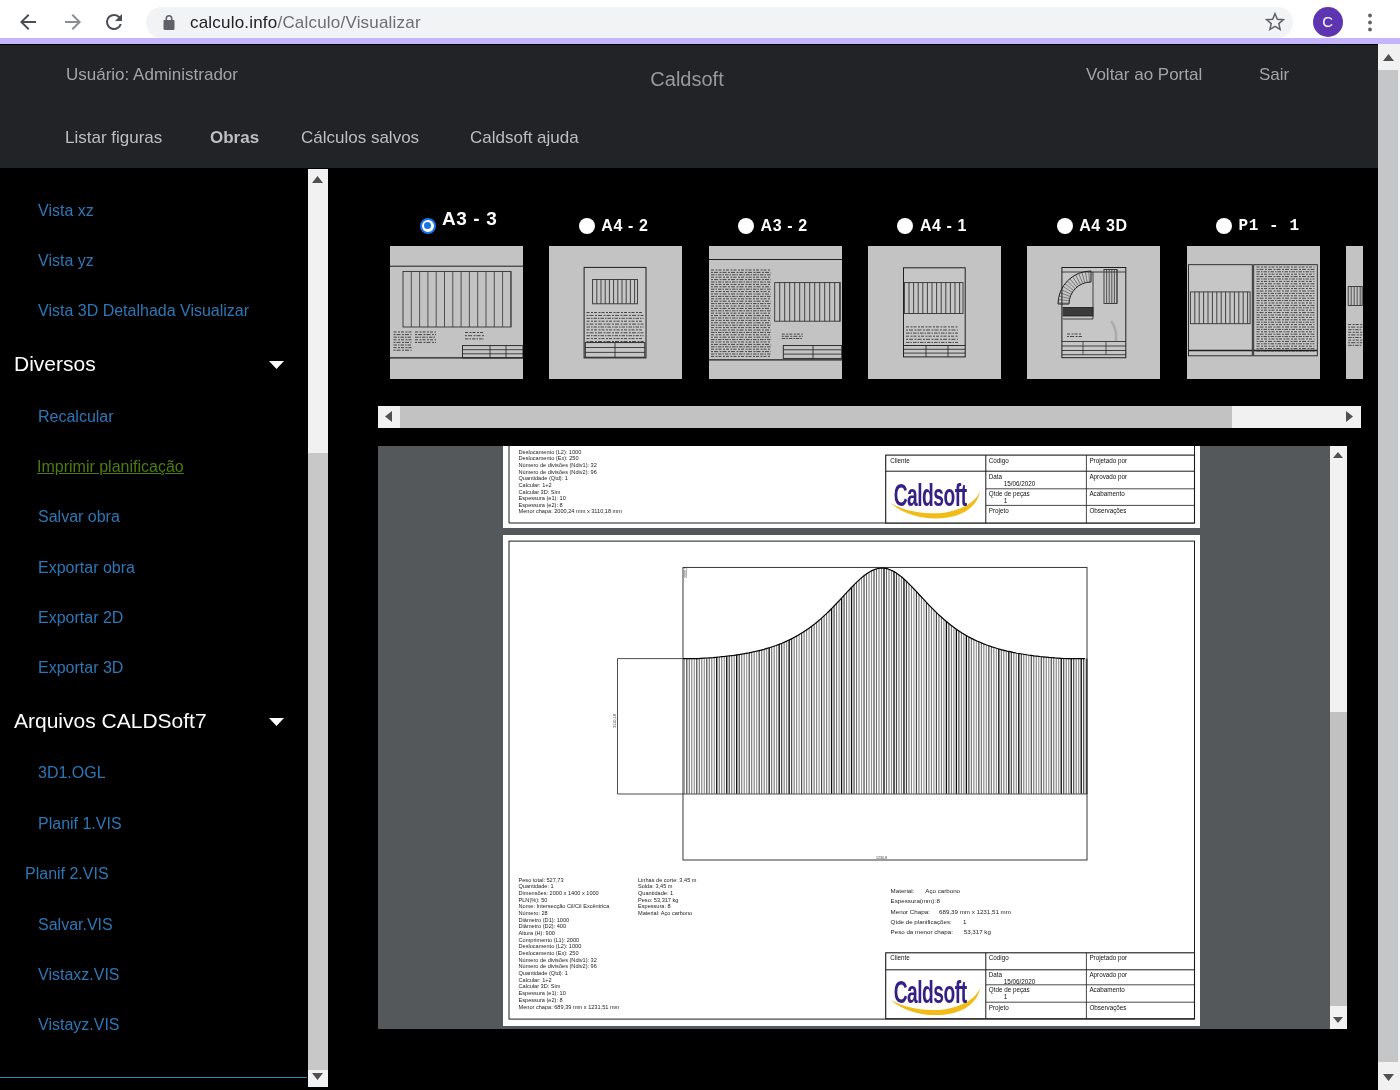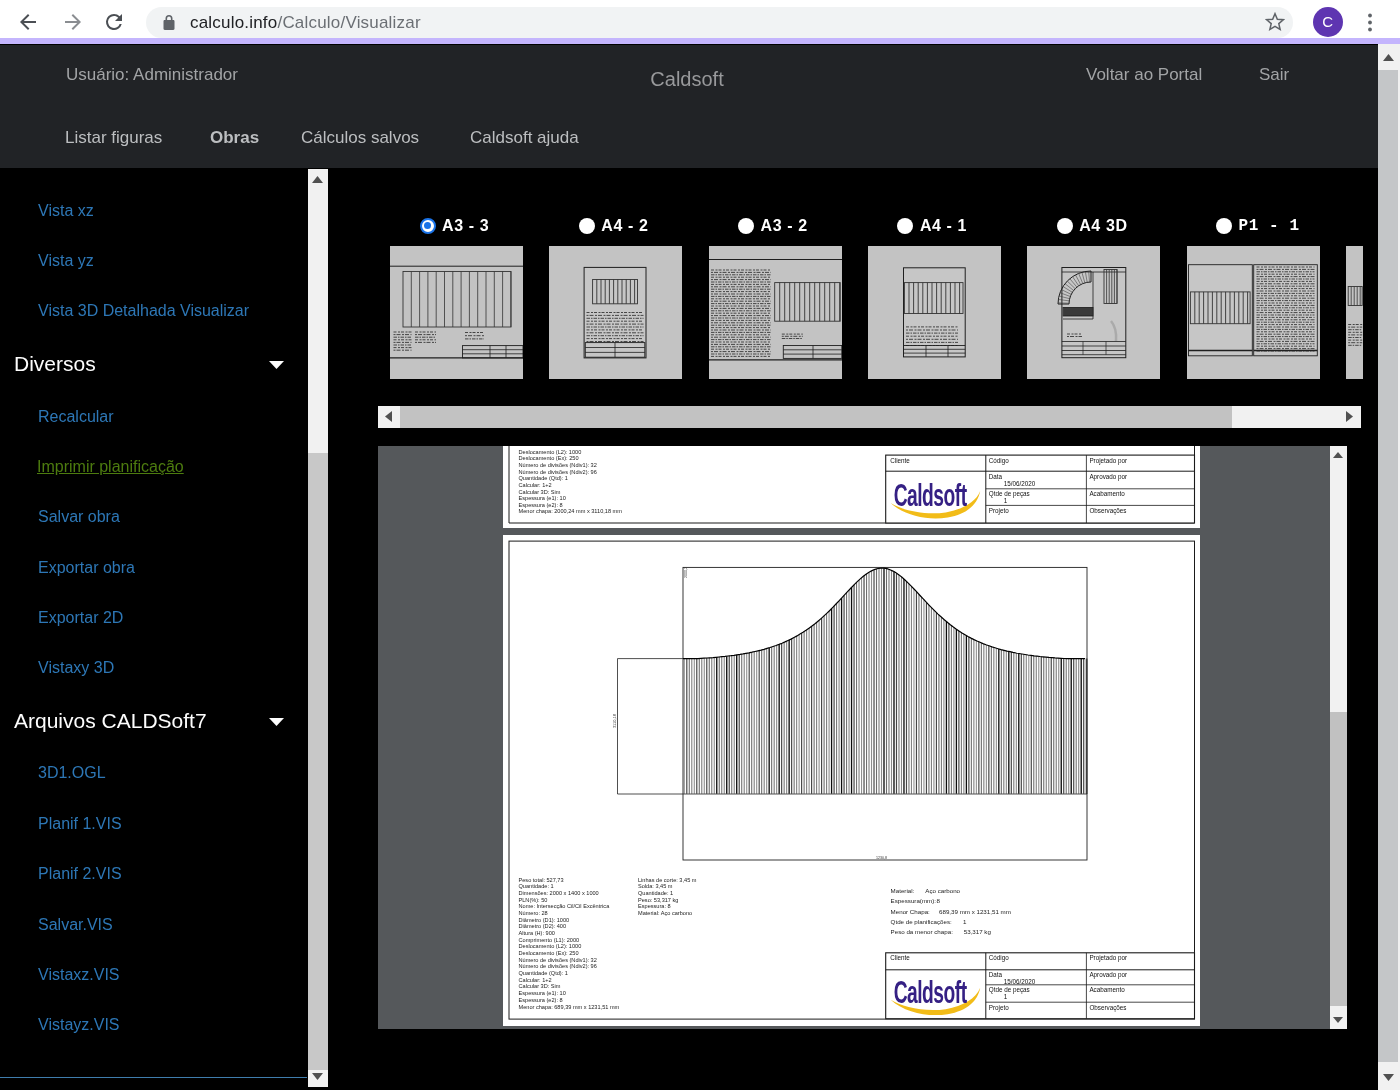--- a/index.html
+++ b/index.html
@@ -47,46 +47,46 @@
 <div class="abs" style="left:38px;top:134px;font-size:16px;color:#2d77b6;">Vista 3D Detalhada Visualizar</div>
 <div class="abs" style="left:14px;top:184px;font-size:21px;color:#fdfdfd;">Diversos</div>
 <svg class="abs" style="left:269px;top:192px" width="15" height="10" viewBox="0 0 15 10">
       <polygon points="0,1 15,1 7.5,9" fill="#fdfdfd"></polygon>
     </svg>
 <div class="abs" style="left:38px;top:240px;font-size:16px;color:#2d77b6;">Recalcular</div>
 <div class="abs" style="left:37px;top:290px;font-size:16px;color:#4d7c0f;text-decoration:underline;">Imprimir planificação</div>
 <div class="abs" style="left:38px;top:340px;font-size:16px;color:#2d77b6;">Salvar obra</div>
 <div class="abs" style="left:38px;top:391px;font-size:16px;color:#2d77b6;">Exportar obra</div>
 <div class="abs" style="left:38px;top:441px;font-size:16px;color:#2d77b6;">Exportar 2D</div>
-<div class="abs" style="left:38px;top:491px;font-size:16px;color:#2d77b6;">Vistaxy 3D</div>
+<div class="abs" style="left:38px;top:491px;font-size:16px;color:#2d77b6;">Exportar 3D</div>
 <div class="abs" style="left:14px;top:541px;font-size:21px;color:#fdfdfd;">Arquivos CALDSoft7</div>
 <svg class="abs" style="left:269px;top:549px" width="15" height="10" viewBox="0 0 15 10">
       <polygon points="0,1 15,1 7.5,9" fill="#fdfdfd"></polygon>
     </svg>
 <div class="abs" style="left:38px;top:596px;font-size:16px;color:#2d77b6;">3D1.OGL</div>
 <div class="abs" style="left:38px;top:647px;font-size:16px;color:#2d77b6;">Planif 1.VIS</div>
-<div class="abs" style="left:38px;top:697px;font-size:16px;color:#2d77b6;">Planif 2.VIS</div>
+<div class="abs" style="left:25px;top:697px;font-size:16px;color:#2d77b6;">Planif 2.VIS</div>
 <div class="abs" style="left:38px;top:748px;font-size:16px;color:#2d77b6;">Salvar.VIS</div>
 <div class="abs" style="left:38px;top:798px;font-size:16px;color:#2d77b6;">Vistaxz.VIS</div>
 <div class="abs" style="left:38px;top:848px;font-size:16px;color:#2d77b6;">Vistayz.VIS</div>
 <div class="abs" style="left:0;top:908.5px;width:307px;height:1px;background:#3f7dad;"></div>
 </div>
 <div class="abs" style="left:307.5px;top:169px;width:20px;height:918px;background:#f1f1f1;">
 <svg class="abs" style="left:4.5px;top:7px" width="11" height="7" viewBox="0 0 11 7">
       <polygon points="5.5,0 11,7 0,7" fill="#505050"></polygon>
     </svg>
 <div class="abs" style="left:0;top:284px;width:20px;height:617px;background:#c8c8c8;"></div>
 <svg class="abs" style="left:4.5px;top:904px" width="11" height="7" viewBox="0 0 11 7">
       <polygon points="0,0 11,0 5.5,7" fill="#505050"></polygon>
     </svg>
 </div>
 <div class="abs" style="left:330px;top:168px;width:1033px;height:260px;overflow:hidden;">
 <div class="abs" style="left:89.5px;top:49.7px;width:16px;height:16px;border-radius:50%;background:#fff;border:2.2px solid #1a73e8;"></div>
 <div class="abs" style="left:94.0px;top:54.2px;width:7px;height:7px;border-radius:50%;background:#1a73e8;"></div>
-<div class="abs" style="left:112.0px;top:49px;font-size:16px;font-weight:bold;color:#fff;letter-spacing:0.6px;">A3 - 3</div>
+<div class="abs" style="left:112.0px;top:40px;font-size:19px;font-weight:bold;color:#fff;letter-spacing:0.6px;">A3 - 3</div>
 <div class="abs" style="left:60.0px;top:77.5px;width:133px;height:133px;"><svg width="133" height="133" viewBox="0 0 133 133">
         <rect width="133" height="133" fill="#c3c3c3"></rect>
         <line x1="0" y1="20.2" x2="133" y2="20.2" stroke="#1f1f1f" stroke-width="1"></line>
         <line x1="0" y1="111.9" x2="133" y2="111.9" stroke="#1f1f1f" stroke-width="1.2"></line>
         <rect x="13.0" y="25.5" width="108.0" height="55.5" fill="none" stroke="#333" stroke-width="0.9"></rect>
 <line x1="21.3" y1="25.5" x2="21.3" y2="81.0" stroke="#333" stroke-width="0.8"></line>
 <line x1="29.6" y1="25.5" x2="29.6" y2="81.0" stroke="#333" stroke-width="0.8"></line>
 <line x1="37.9" y1="25.5" x2="37.9" y2="81.0" stroke="#333" stroke-width="0.8"></line>
 <line x1="46.2" y1="25.5" x2="46.2" y2="81.0" stroke="#333" stroke-width="0.8"></line>
 <line x1="54.5" y1="25.5" x2="54.5" y2="81.0" stroke="#333" stroke-width="0.8"></line>

